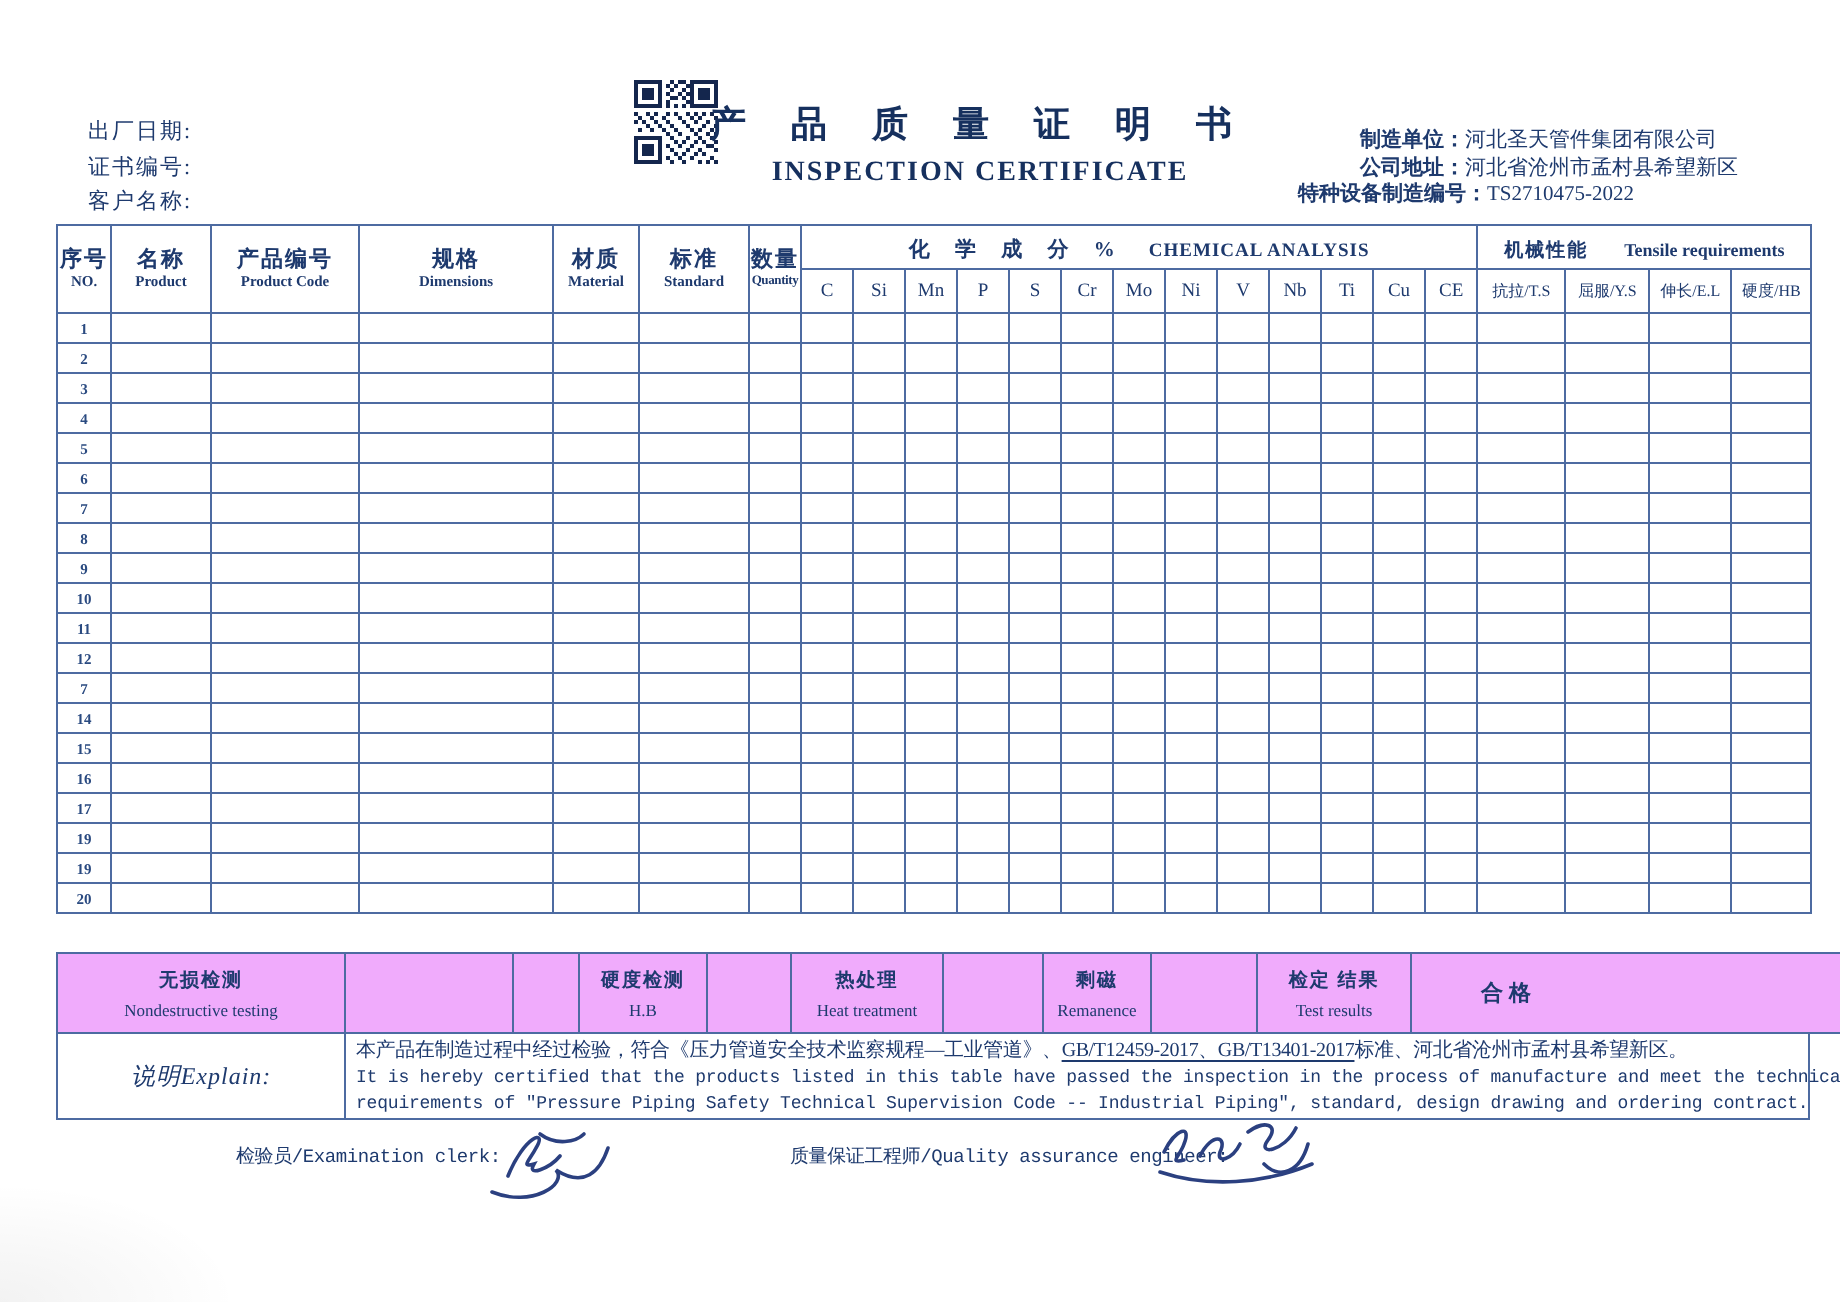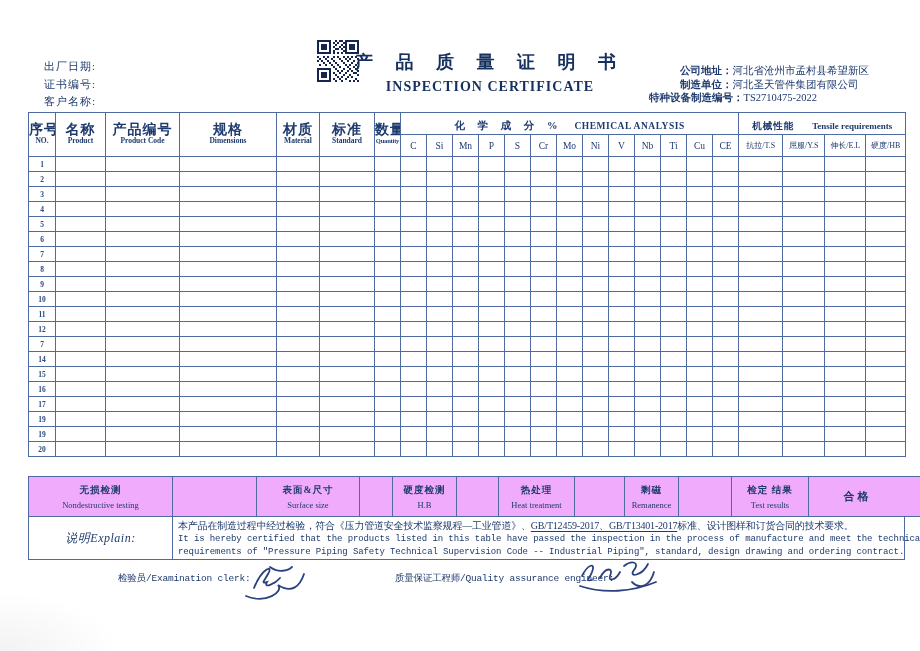--- a/index.html
+++ b/index.html
@@ -28,21 +28,21 @@
   .meta-right .indent{padding-left:31px;}
   .meta-right b{font-weight:bold;}
 
   
   table.main{position:absolute;left:28px;top:112px;width:877px;border-collapse:collapse;table-layout:fixed;}
   .main th,.main td{border:1px solid var(--border);padding:0;text-align:center;vertical-align:middle;overflow:hidden;}
   .main thead tr.group-row{height:22px;}
   .main thead tr.sub-row{height:22px;}
   .main tbody tr{height:15px;}
   .main th{font-weight:normal;}
-  .hzh{font-size:14px;font-weight:bold;letter-spacing:1px;line-height:12px;white-space:nowrap;}
+  .hzh{font-size:11px;font-weight:bold;letter-spacing:1px;line-height:12px;white-space:nowrap;}
   .hen{font-size:7.5px;font-weight:bold;line-height:10px;white-space:nowrap;}
   .hen.small{font-size:6.5px;letter-spacing:-0.2px;}
   .group-zh{font-size:10.5px;font-weight:bold;letter-spacing:5px;}
   .group-en{font-size:9.5px;font-weight:bold;margin-left:12px;letter-spacing:.5px;}
   .mech-zh{font-size:9.5px;font-weight:bold;letter-spacing:1px;}
   .mech-en{font-size:9px;font-weight:bold;margin-left:18px;}
   .sym{font-size:9.5px;font-weight:bold;}
   .mcol{font-size:8px;font-weight:bold;white-space:nowrap;}
   .no-cell{font-size:7.5px;font-weight:bold;color:#2a4a80;}
 
@@ -96,22 +96,22 @@
       <path fill="#14264d" d="M9,0h1v1H9z M11,0h2v1h-2z M8,1h1v1H8z M10,1h1v1h-1z M13,1h1v1h-1z M9,2h1v1H9z M12,2h1v1h-1z M8,3h1v1H8z M11,3h1v1h-1z M13,3h1v1h-1z M9,4h2v1H9z M12,4h1v1h-1z M8,5h1v1H8z M13,5h1v1h-1z M8,6h1v1H8z M10,6h1v1h-1z M12,6h1v1h-1z M0,8h1v1H0z M3,8h1v1H3z M5,8h1v1H5z M8,8h1v1H8z M10,8h1v1h-1z M13,8h1v1h-1z M15,8h1v1h-1z M17,8h1v1h-1z M19,8h1v1h-1z M1,9h1v1H1z M4,9h1v1H4z M7,9h1v1H7z M11,9h1v1h-1z M14,9h1v1h-1z M16,9h1v1h-1z M20,9h1v1h-1z M0,10h1v1H0z M2,10h1v1H2z M5,10h1v1H5z M8,10h1v1H8z M12,10h1v1h-1z M15,10h1v1h-1z M18,10h1v1h-1z M3,11h1v1H3z M6,11h1v1H6z M9,11h1v1H9z M13,11h1v1h-1z M17,11h1v1h-1z M20,11h1v1h-1z M1,12h1v1H1z M4,12h1v1H4z M7,12h1v1H7z M10,12h1v1h-1z M14,12h1v1h-1z M16,12h1v1h-1z M19,12h1v1h-1z M8,13h1v1H8z M11,13h1v1h-1z M15,13h1v1h-1z M18,13h1v1h-1z M20,13h1v1h-1z M9,14h1v1H9z M13,14h1v1h-1z M16,14h1v1h-1z M19,14h1v1h-1z M10,15h1v1h-1z M12,15h1v1h-1z M15,15h1v1h-1z M17,15h1v1h-1z M20,15h1v1h-1z M8,16h1v1H8z M11,16h1v1h-1z M14,16h1v1h-1z M18,16h2v1h-2z M9,17h1v1H9z M13,17h1v1h-1z M16,17h1v1h-1z M20,17h1v1h-1z M10,18h1v1h-1z M12,18h1v1h-1z M15,18h1v1h-1z M17,18h1v1h-1z M8,19h1v1H8z M11,19h1v1h-1z M14,19h1v1h-1z M19,19h1v1h-1z M9,20h1v1H9z M12,20h1v1h-1z M16,20h1v1h-1z M18,20h1v1h-1z M20,20h1v1h-1z"></path>
     </svg>
   </div>
 
   <div class="titles">
     <div class="title-zh">产 品 质 量 证 明 书</div>
     <div class="title-en">INSPECTION CERTIFICATE</div>
   </div>
 
   <div class="meta-right">
+    <div class="indent"><b>制造单位：</b><span>河北圣天管件集团有限公司</span></div>
     <div class="indent"><b>公司地址：</b><span>河北省沧州市孟村县希望新区</span></div>
-    <div class="indent"><b>制造单位：</b><span>河北圣天管件集团有限公司</span></div>
     <div><b>特种设备制造编号：</b><span>TS2710475-2022</span></div>
   </div>
 
   <table class="main">
     <colgroup>
       <col style="width:27px">
         <col style="width:50px">
         <col style="width:74px">
         <col style="width:97px">
       <col style="width:43px">
@@ -711,24 +711,20 @@
         </tr>
       </tbody>
   </table>
 
   <div class="summary">
     <div class="sum-cell" style="flex:0 0 143px">
         <div class="sum-zh">无损检测</div>
         <div class="sum-en">Nondestructive testing</div>
       </div>
     <div class="sum-cell" style="flex:0 0 84px"></div>
-    <div class="sum-cell" style="flex:0 0 103px">
-        <div class="sum-zh">表面&amp;尺寸</div>
-        <div class="sum-en">Surface size</div>
-      </div>
     <div class="sum-cell" style="flex:0 0 33px"></div>
     <div class="sum-cell" style="flex:0 0 64px">
         <div class="sum-zh">硬度检测</div>
         <div class="sum-en">H.B</div>
       </div>
     <div class="sum-cell" style="flex:0 0 42px"></div>
     <div class="sum-cell" style="flex:0 0 76px">
         <div class="sum-zh">热处理</div>
         <div class="sum-en">Heat treatment</div>
       </div>
@@ -743,21 +739,21 @@
         <div class="sum-en">Test results</div>
       </div>
     <div class="sum-cell" style="flex:0 0 98px">
         <div class="verdict">合格</div>
       </div>
   </div>
 
   <div class="explain">
     <div class="explain-label">说明Explain:</div>
     <div class="explain-body">
-      <div class="exp-zh"><span>本产品在制造过程中经过检验，符合《压力管道安全技术监察规程—工业管道》、</span><span class="u">GB/T12459-2017、GB/T13401-2017</span><span>标准、设计图样和订货合同的技术要求。</span></div>
+      <div class="exp-zh"><span>本产品在制造过程中经过检验，符合《压力管道安全技术监察规程—工业管道》、</span><span class="u">GB/T12459-2017、GB/T13401-2017</span><span>标准、河北省沧州市孟村县希望新区。</span></div>
       <div class="exp-en">It is hereby certified that the products listed in this table have passed the inspection in the process of manufacture and meet the technical</div>
       <div class="exp-en">requirements of "Pressure Piping Safety Technical Supervision Code -- Industrial Piping", standard, design drawing and ordering contract.</div>
     </div>
   </div>
 
   <div class="footer">
     <span class="flabel f-examiner">检验员/Examination clerk:</span>
     <span class="sig sig1">
       <svg width="70" height="45" viewBox="0 0 70 45" fill="none" stroke="var(--sig)" stroke-width="1.8" stroke-linecap="round">
         <path d="M14,30 C22,10 34,6 28,16 C25,22 20,26 27,24 C23,31 35,26 40,20"></path>

